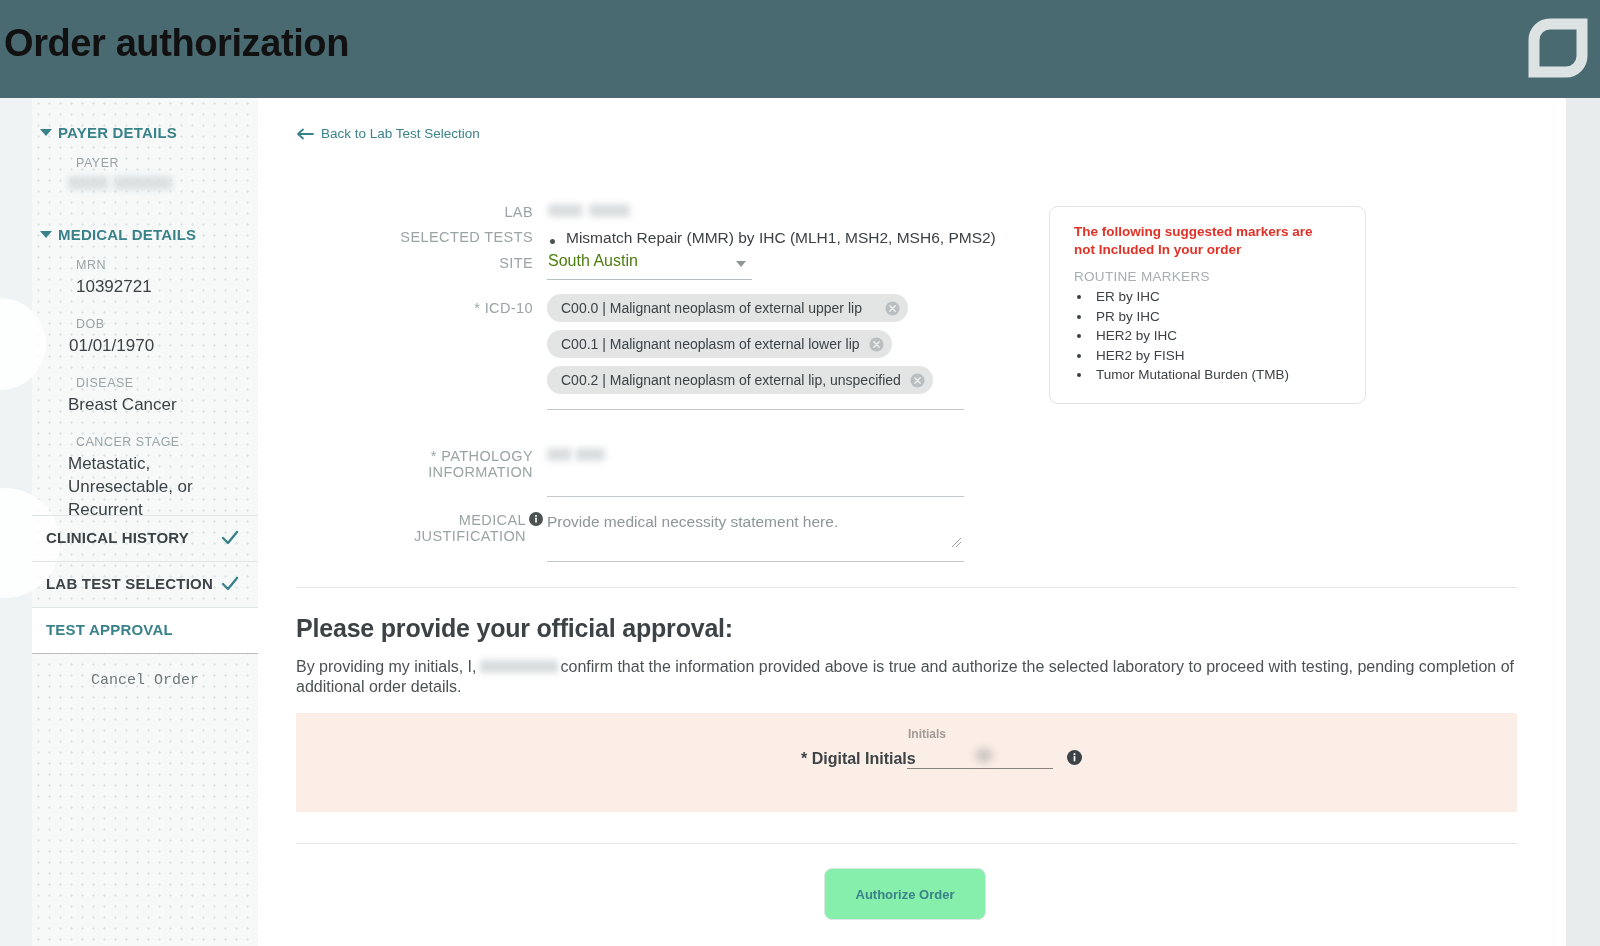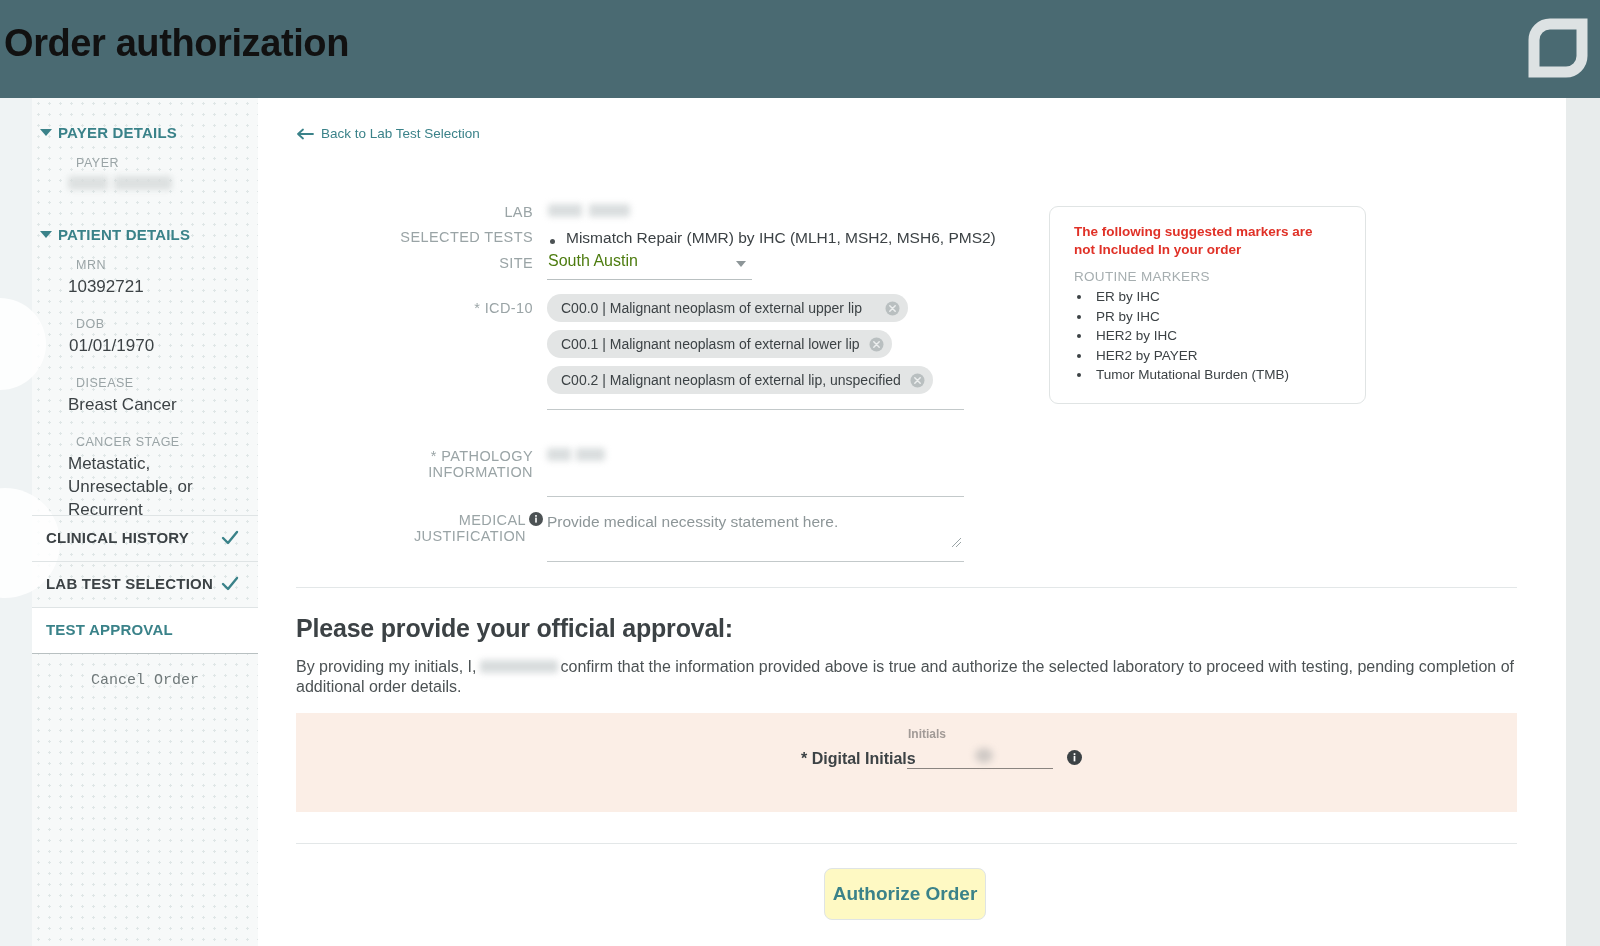--- a/index.html
+++ b/index.html
@@ -211,23 +211,23 @@
     position: absolute; left: 611px; top: 32px;
     width: 146px; height: 24px; border-bottom: 1px solid #8a8480;
   }
   .initials-blur {
     position: absolute; left: 68px; top: 3px; width: 18px; height: 15px;
     background: #cfc9c5; filter: blur(3.5px); border-radius: 50%;
   }
   .authorize-btn {
     position: absolute; left: 566px; top: 770px;
     width: 162px; height: 52px;
-    border: 1px solid #dfe4e5; border-radius: 8px; background: #fef9c3;
+    border: 1px solid #dfe4e5; border-radius: 8px; background: #86efac;
     display: flex; align-items: center; justify-content: center;
-    font-size: 19px; font-weight: 700; color: #3a8289;
+    font-size: 13px; font-weight: 700; color: #3a8289;
   }
 </style>
 </head>
 <body>
 
 <div id="app">
 
   <div class="header">
     <div class="header-title">Order authorization</div>
     <svg class="logo" viewBox="0 0 66 64">
@@ -244,25 +244,25 @@
 
       <div class="sb-inner">
 
         <div class="sb-group-title" style="left:40px; top:26px;">
           <span class="caret"></span><span>PAYER DETAILS</span>
         </div>
         <div class="sb-label" style="left:68px; top:58px;">PAYER</div>
         <div class="redacted" style="left:68px; top:78px; width:104px; height:14px;"></div>
 
         <div class="sb-group-title" style="left:40px; top:128px;">
-          <span class="caret"></span><span>PATIENT DETAILS</span>
+          <span class="caret"></span><span>MEDICAL DETAILS</span>
         </div>
 
         <div class="sb-label" style="left:68px; top:160px;">MRN</div>
-        <div class="sb-value" style="left:68px; top:178px;">10392721</div>
+        <div class="sb-value" style="left:76px; top:178px;">10392721</div>
 
         <div class="sb-label" style="left:68px; top:219px;">DOB</div>
         <div class="sb-value" style="left:69px; top:237px;">01/01/1970</div>
 
         <div class="sb-label" style="left:68px; top:278px;">DISEASE</div>
         <div class="sb-value" style="left:68px; top:296px;">Breast Cancer</div>
 
         <div class="sb-label" style="left:68px; top:337px;">CANCER STAGE</div>
         <div class="sb-value" style="left:68px; top:355px; width:172px;">Metastatic, Unresectable, or Recurrent</div>
 
@@ -360,21 +360,21 @@
       </svg>
       <div class="underline-field" style="left:289px; top:463px; width:417px; height:1px;"></div>
 
       <div class="markers-card">
         <div class="markers-title">The following suggested markers are not Included In your order</div>
         <div class="markers-sub">ROUTINE MARKERS</div>
         <ul class="markers-list">
           <li>ER by IHC</li>
           <li>PR by IHC</li>
           <li>HER2 by IHC</li>
-          <li>HER2 by PAYER</li>
+          <li>HER2 by FISH</li>
           <li>Tumor Mutational Burden (TMB)</li>
         </ul>
       </div>
 
       <div class="hrule" style="left:38px; top:489px; width:1221px;"></div>
 
       <div class="section-title" style="left:38px; top:516px;">Please provide your official approval:</div>
 
       <div class="approval-text" style="left:38px; top:559px; width:1221px;">
         <span>By providing my initials, I,</span><span class="name-redacted"></span><span>confirm that the information provided above is true and authorize the selected laboratory to proceed with testing, pending completion of additional order details.</span>

